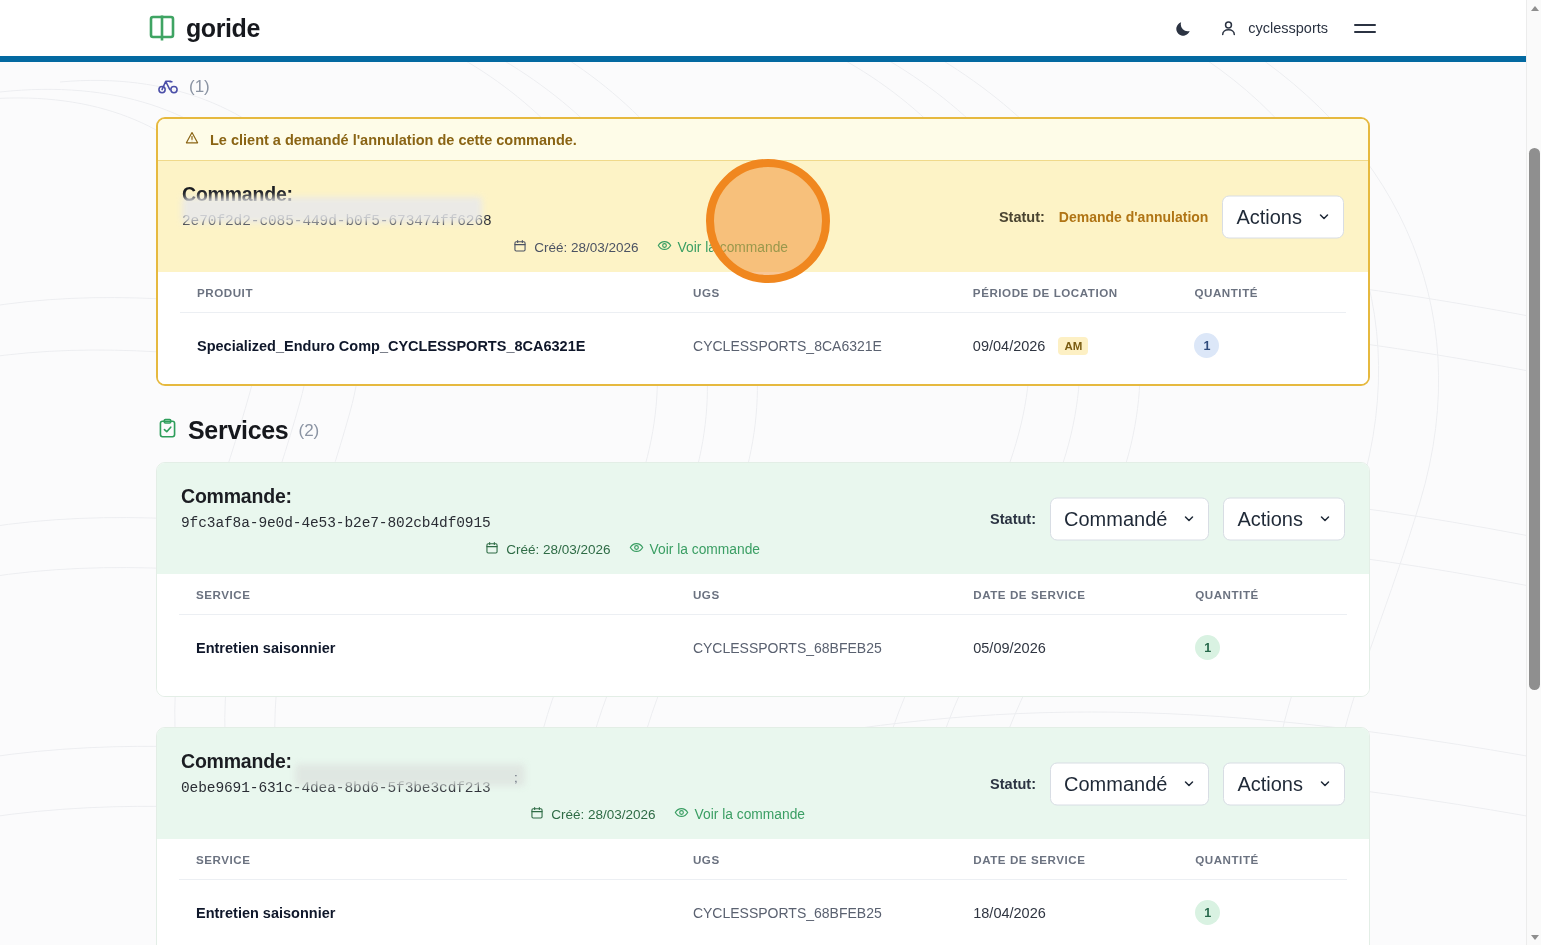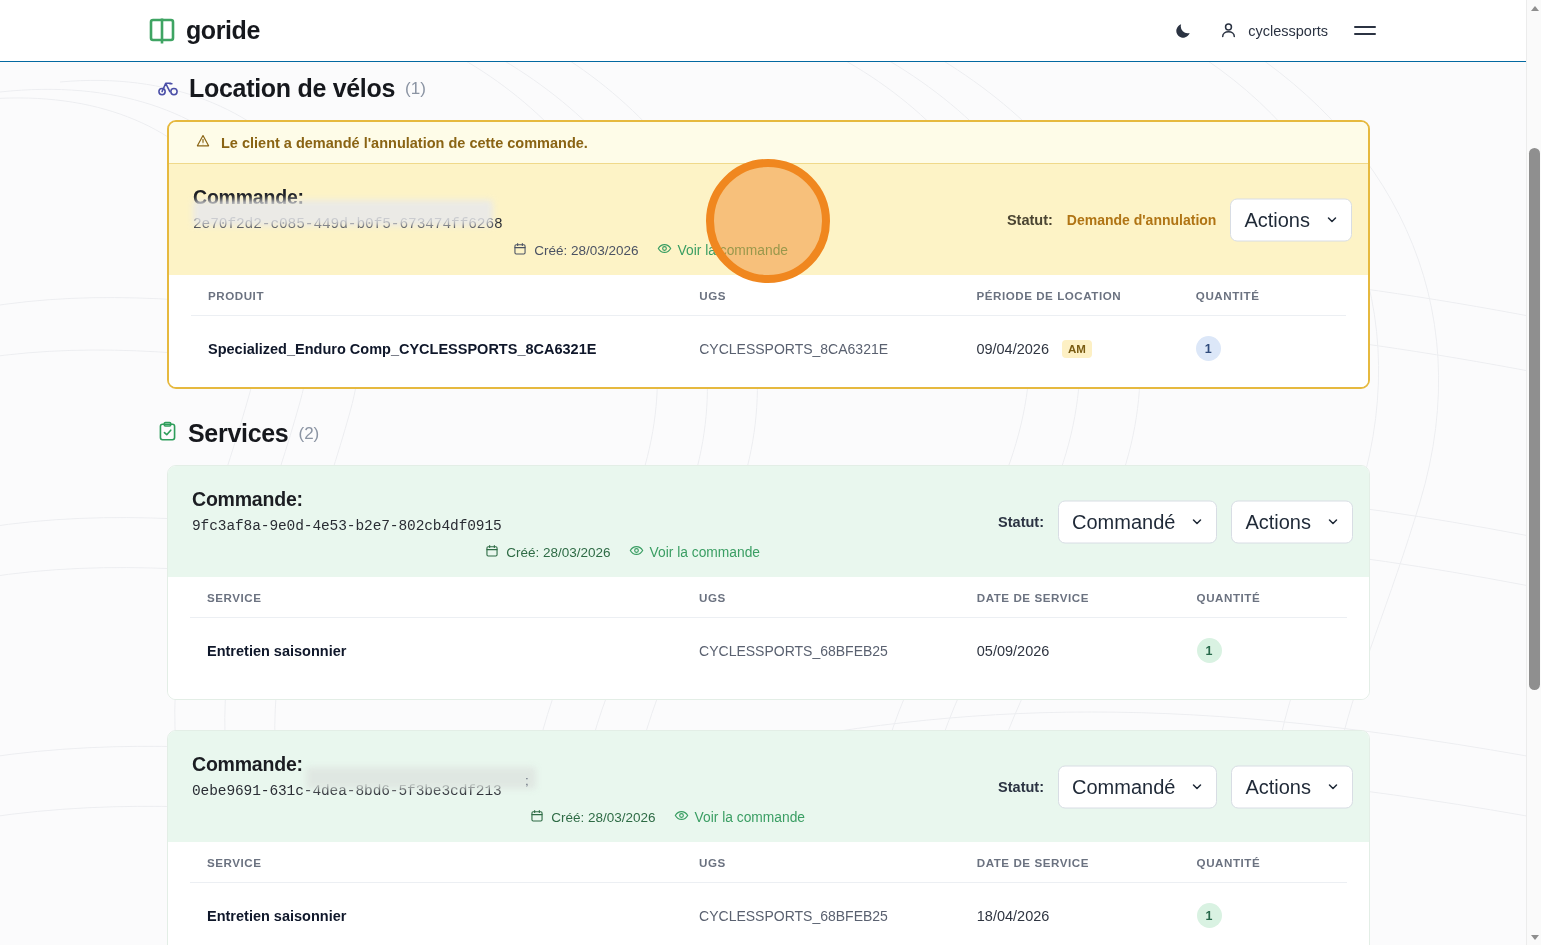--- a/index.html
+++ b/index.html
@@ -14,21 +14,21 @@
     position: relative;
     width: 1541px; height: 945px;
     overflow: hidden;
   }
 
   
   #navbar {
     position: absolute; top: 0; left: 0;
     width: 1526px; height: 62px;
     background: #ffffff;
-    border-bottom: 1px solid #0369a1;
+    border-bottom: 6px solid #0369a1;
     display: flex; align-items: center;
     z-index: 30;
   }
   .brand { display: flex; align-items: center; gap: 11px; margin-left: 149px; }
   .brand-mark { width: 26px; height: 28px; display:block; }
   .brand-text {
     font-size: 25px; font-weight: 700; letter-spacing: -0.4px;
     color: #16181d;
   }
   .nav-right {
@@ -64,21 +64,20 @@
   }
   .section-title { font-size: 25px; font-weight: 700; color: #16181d; letter-spacing: -0.3px; }
   .section-count { font-size: 17px; color: #8b94a3; font-weight: 400; }
 
   
   .order-card {
     border-radius: 9px;
     overflow: hidden;
     margin-bottom: 30px;
     background: #ffffff;
-    margin-left: 11px;
   }
   .order-card.warn { border: 2px solid #e6b93f; }
   .order-card.ok   { border: 1px solid #e3eee6; }
 
   .alert-bar {
     background: #fefce8;
     border-bottom: 1px solid #f0d98a;
     padding: 11px 26px;
     display: flex; align-items: center; gap: 10px;
     font-size: 14.5px; font-weight: 600; color: #8a6414;
@@ -109,21 +108,21 @@
     position: absolute;
     border-radius: 3px;
     filter: blur(3px);
     pointer-events: none;
   }
   .redact.a { left: 24px;  top: 36px; width: 300px; height: 26px; background: #e8e9ec; opacity: .85; }
   .redact.b { left: 138px; top: 36px; width: 230px; height: 22px; background: #dfe6e1; opacity: .9; }
   .semi { position: absolute; font-size: 13.5px; color: #6b7280; }
 
   .status-wrap {
-    position: absolute; right: 16px; top: 50%; transform: translateY(-50%);
+    position: absolute; right: 24px; top: 50%; transform: translateY(-50%);
     display: flex; align-items: center; gap: 14px;
   }
   .status-label { font-size: 14.5px; font-weight: 700; color: #2b3342; }
   .status-label.warn { color: #4a4431; }
   .status-value { font-size: 14px; font-weight: 600; color: #b07414; }
   .select-btn, .actions-btn {
     display: inline-flex; align-items: center; justify-content: space-between;
     gap: 16px;
     background: #ffffff;
     border: 1px solid #d8dde4;
@@ -281,21 +280,20 @@
 
       <div class="section">
         <div class="section-head">
           <span>
             <svg width="22" height="22" viewBox="0 0 24 24" fill="none" stroke="#4b4fa8" stroke-width="1.7" stroke-linecap="round" stroke-linejoin="round">
               <circle cx="5.5" cy="17" r="3.4"></circle>
                 <circle cx="18.5" cy="17" r="3.4"></circle>
               <path d="M5.5 17 L9.5 8 L15 8 M9.5 8 L14 17 M14 8.5 L16.3 8.5"></path>
             </svg>
           </span>
-          <span class="section-title">Location de vélos</span>
           <span class="section-count">(1)</span>
         </div>
 
         <div class="order-card warn">
 
           <div class="alert-bar">
             <span>
               <svg width="16" height="16" viewBox="0 0 20 20" fill="none" stroke="#8a6414" stroke-width="1.5" stroke-linejoin="round">
                 <path d="M10 3.2 17 16H3Z"></path>
                   <path d="M10 8.2v3.4" stroke-linecap="round"></path>

